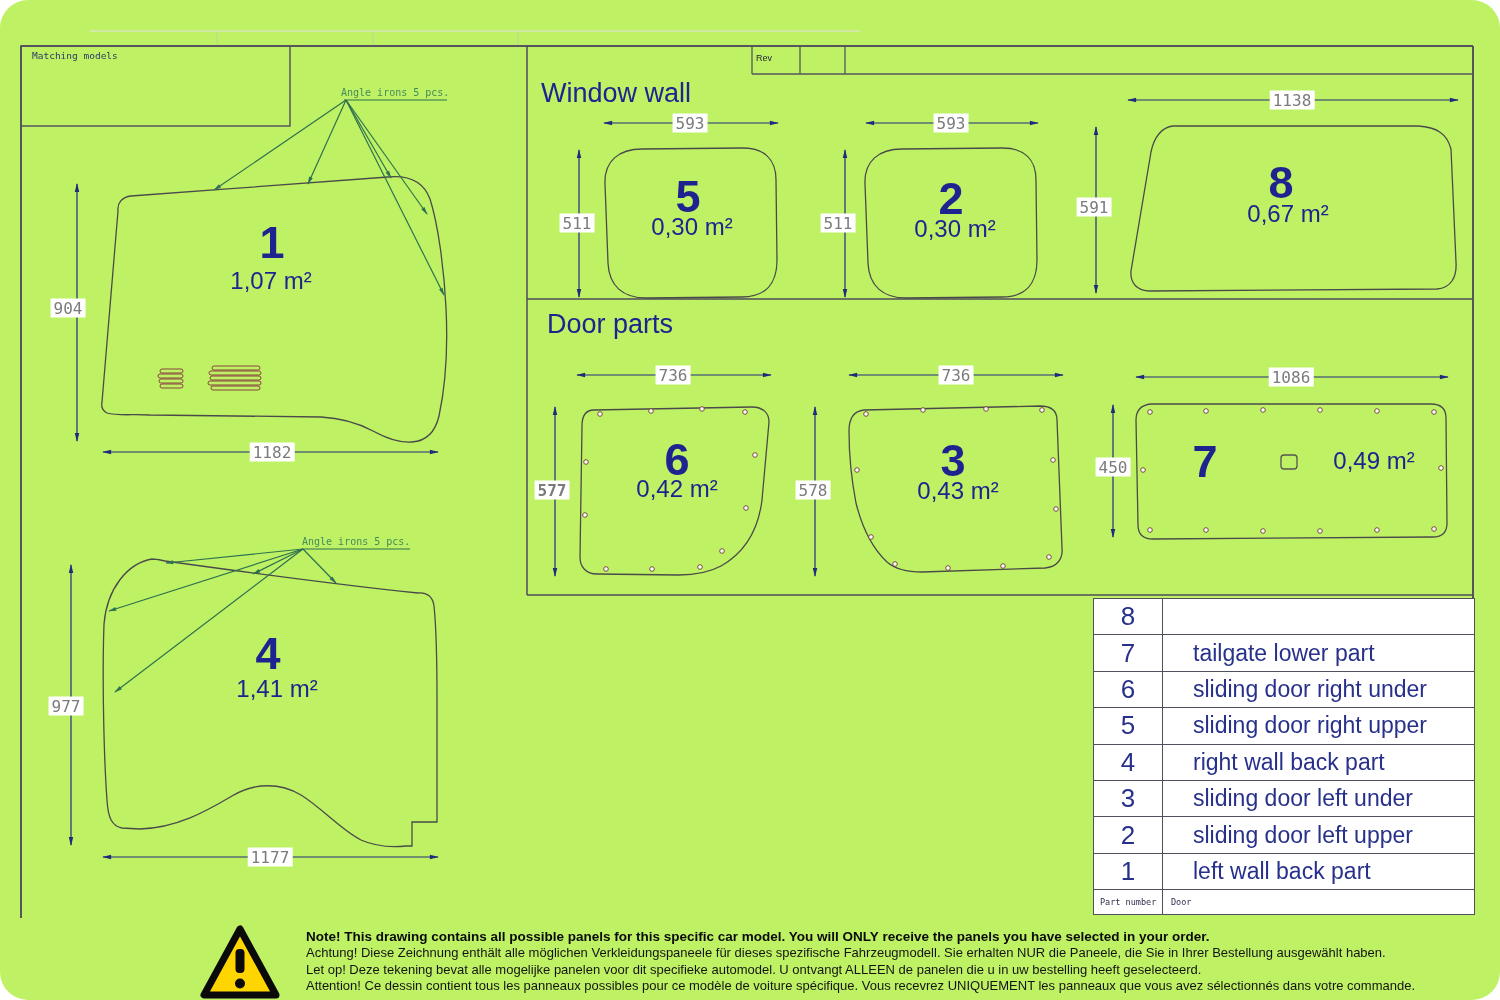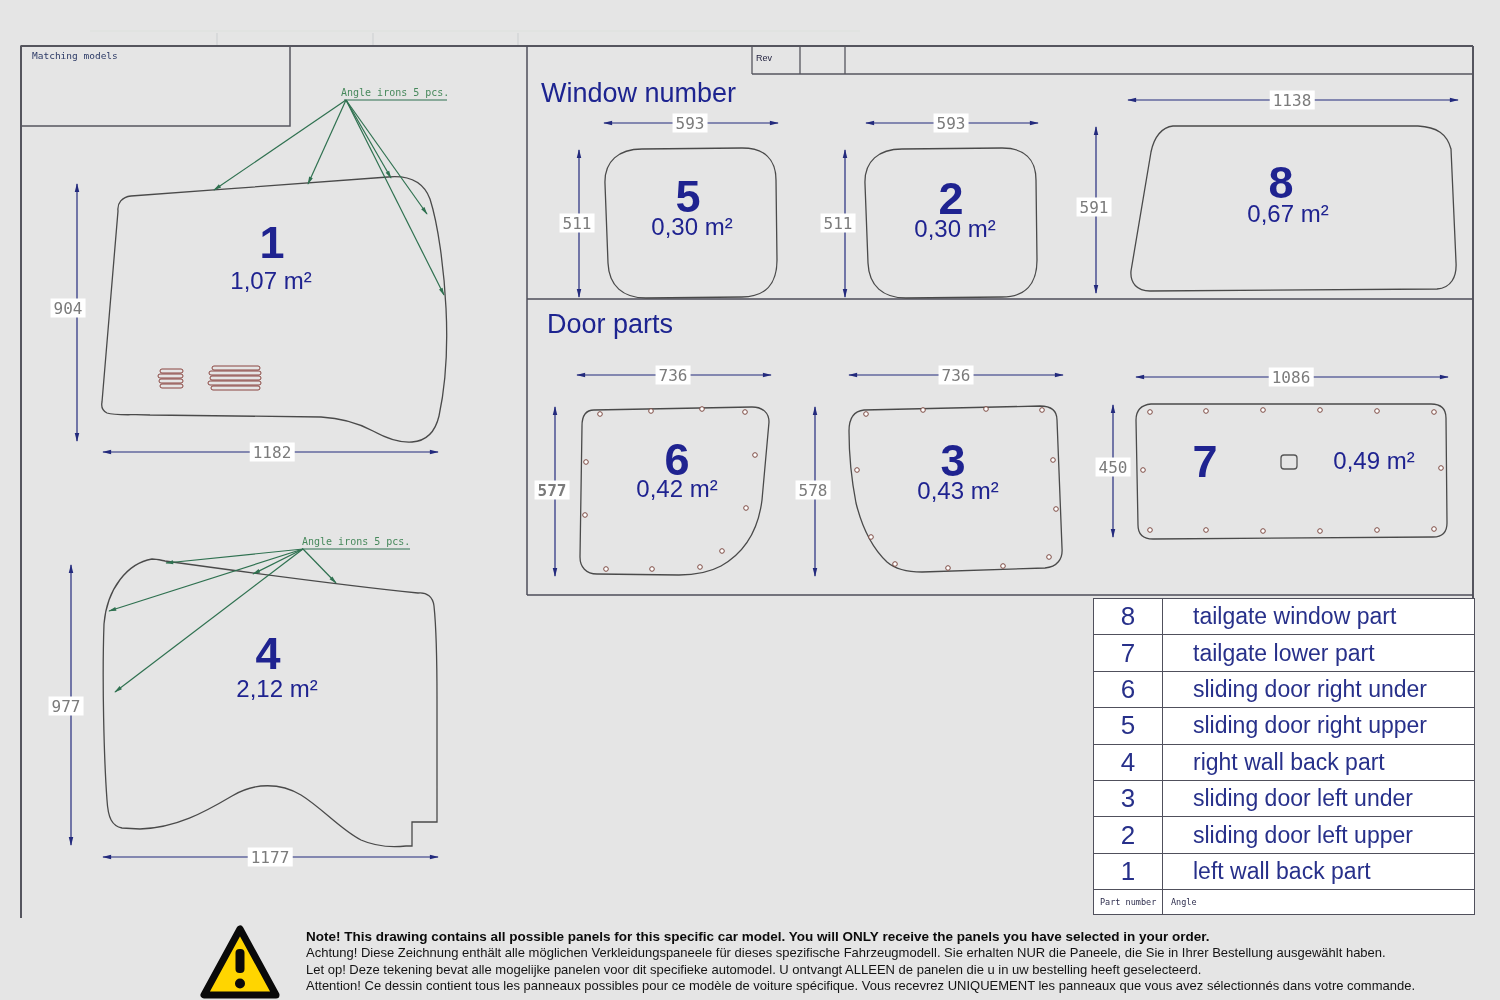--- a/index.html
+++ b/index.html
@@ -1,17 +1,17 @@
 <!DOCTYPE html>
 <html><head>
 <meta charset="utf-8">
 <style>
   html,body{margin:0;padding:0;background:#fff;}
-  #stage{position:relative;width:1500px;height:1000px;background:#e5e5e5;overflow:hidden;
-         font-family:"Liberation Sans",sans-serif;}
+  #stage{position:relative;width:1500px;height:1000px;background:#bef264;overflow:hidden;
+         font-family:"Liberation Sans",sans-serif;border-radius:28px;}
   #linework{position:absolute;left:0;top:0;width:1500px;height:1000px;}
   .abs{position:absolute;}
   .cad{font-family:"DejaVu Sans Mono",monospace;}
   .dim{position:absolute;transform:translate(-50%,-50%);font-family:"DejaVu Sans Mono",monospace;
        font-size:16px;color:#7b7b7b;background:#fff;padding:0 3px;white-space:nowrap;}
   .pnum{position:absolute;transform:translate(-50%,-50%);font-size:45px;font-weight:bold;
         color:#1f2390;white-space:nowrap;}
   .parea{position:absolute;transform:translate(-50%,-50%);font-size:24px;color:#1f2390;white-space:nowrap;}
   .sect{position:absolute;font-size:27px;color:#1d2490;white-space:nowrap;}
   .green-lbl{position:absolute;font-family:"DejaVu Sans Mono",monospace;font-size:10px;
@@ -233,30 +233,30 @@
       <path d="M 240 929 L 204 995 L 276 995 Z" fill="#ffd500" stroke="#0a0a0a" stroke-width="7" stroke-linejoin="round"></path>
       <rect x="235.5" y="949" width="9" height="24" rx="4" fill="#0a0a0a"></rect>
       <circle cx="240" cy="983.5" r="5" fill="#0a0a0a"></circle>
     </g>
   </svg>
 
   <div class="abs cad tiny" style="left:32px;top:50px;">Matching models</div>
 
   <div class="abs" style="left:756px;top:53px;font-size:9px;color:#1e1e3c;">Rev</div>
 
-  <div class="sect" style="left:541px;top:78px;">Window number</div>
+  <div class="sect" style="left:541px;top:78px;">Window wall</div>
   <div class="sect" style="left:547px;top:309px;">Door parts</div>
 
   <div class="green-lbl" style="left:341px;top:87px;">Angle irons 5 pcs.</div>
   <div class="green-lbl" style="left:302px;top:536px;">Angle irons 5 pcs.</div>
 
   <div class="pnum" style="left:272px;top:243px;">1</div>
   <div class="parea" style="left:271px;top:281px;">1,07 m²</div>
   <div class="pnum" style="left:268px;top:654px;">4</div>
-  <div class="parea" style="left:277px;top:689px;">2,12 m²</div>
+  <div class="parea" style="left:277px;top:689px;">1,41 m²</div>
   <div class="pnum" style="left:688px;top:197px;">5</div>
   <div class="parea" style="left:692px;top:227px;">0,30 m²</div>
   <div class="pnum" style="left:951px;top:199px;">2</div>
   <div class="parea" style="left:955px;top:229px;">0,30 m²</div>
   <div class="pnum" style="left:1281px;top:183px;">8</div>
   <div class="parea" style="left:1288px;top:214px;">0,67 m²</div>
   <div class="pnum" style="left:677px;top:460px;">6</div>
   <div class="parea" style="left:677px;top:489px;">0,42 m²</div>
   <div class="pnum" style="left:953px;top:461px;">3</div>
   <div class="parea" style="left:958px;top:491px;">0,43 m²</div>
@@ -276,21 +276,20 @@
   <div class="dim" style="left:673px;top:375px;">736</div>
   <div class="dim" style="left:552px;top:490px;font-weight:bold;">577</div>
   <div class="dim" style="left:956px;top:375px;">736</div>
   <div class="dim" style="left:813px;top:490px;">578</div>
   <div class="dim" style="left:1291px;top:377px;">1086</div>
   <div class="dim" style="left:1113px;top:467px;">450</div>
 
   <div id="parts-table">
     <div class="pt-row">
       <div class="pt-num">8</div>
-      <div class="pt-name">tailgate window part</div>
     </div>
     <div class="pt-row">
       <div class="pt-num">7</div>
       <div class="pt-name">tailgate lower part</div>
     </div>
     <div class="pt-row">
       <div class="pt-num">6</div>
       <div class="pt-name">sliding door right under</div>
     </div>
     <div class="pt-row">
@@ -308,21 +307,21 @@
     <div class="pt-row">
       <div class="pt-num">2</div>
       <div class="pt-name">sliding door left upper</div>
     </div>
     <div class="pt-row">
       <div class="pt-num">1</div>
       <div class="pt-name">left wall back part</div>
     </div>
     <div class="pt-row pt-foot">
       <div class="pt-num">Part number</div>
-      <div class="pt-name">Angle</div>
+      <div class="pt-name">Door</div>
     </div>
   </div>
 
   <div id="note-text">
     <div class="n b">Note! This drawing contains all possible panels for this specific car model. You will ONLY receive the panels you have selected in your order.</div>
     <div class="n">Achtung! Diese Zeichnung enthält alle möglichen Verkleidungspaneele für dieses spezifische Fahrzeugmodell. Sie erhalten NUR die Paneele, die Sie in Ihrer Bestellung ausgewählt haben.</div>
     <div class="n">Let op! Deze tekening bevat alle mogelijke panelen voor dit specifieke automodel. U ontvangt ALLEEN de panelen die u in uw bestelling heeft geselecteerd.</div>
     <div class="n">Attention! Ce dessin contient tous les panneaux possibles pour ce modèle de voiture spécifique. Vous recevrez UNIQUEMENT les panneaux que vous avez sélectionnés dans votre commande.</div>
   </div>
 

